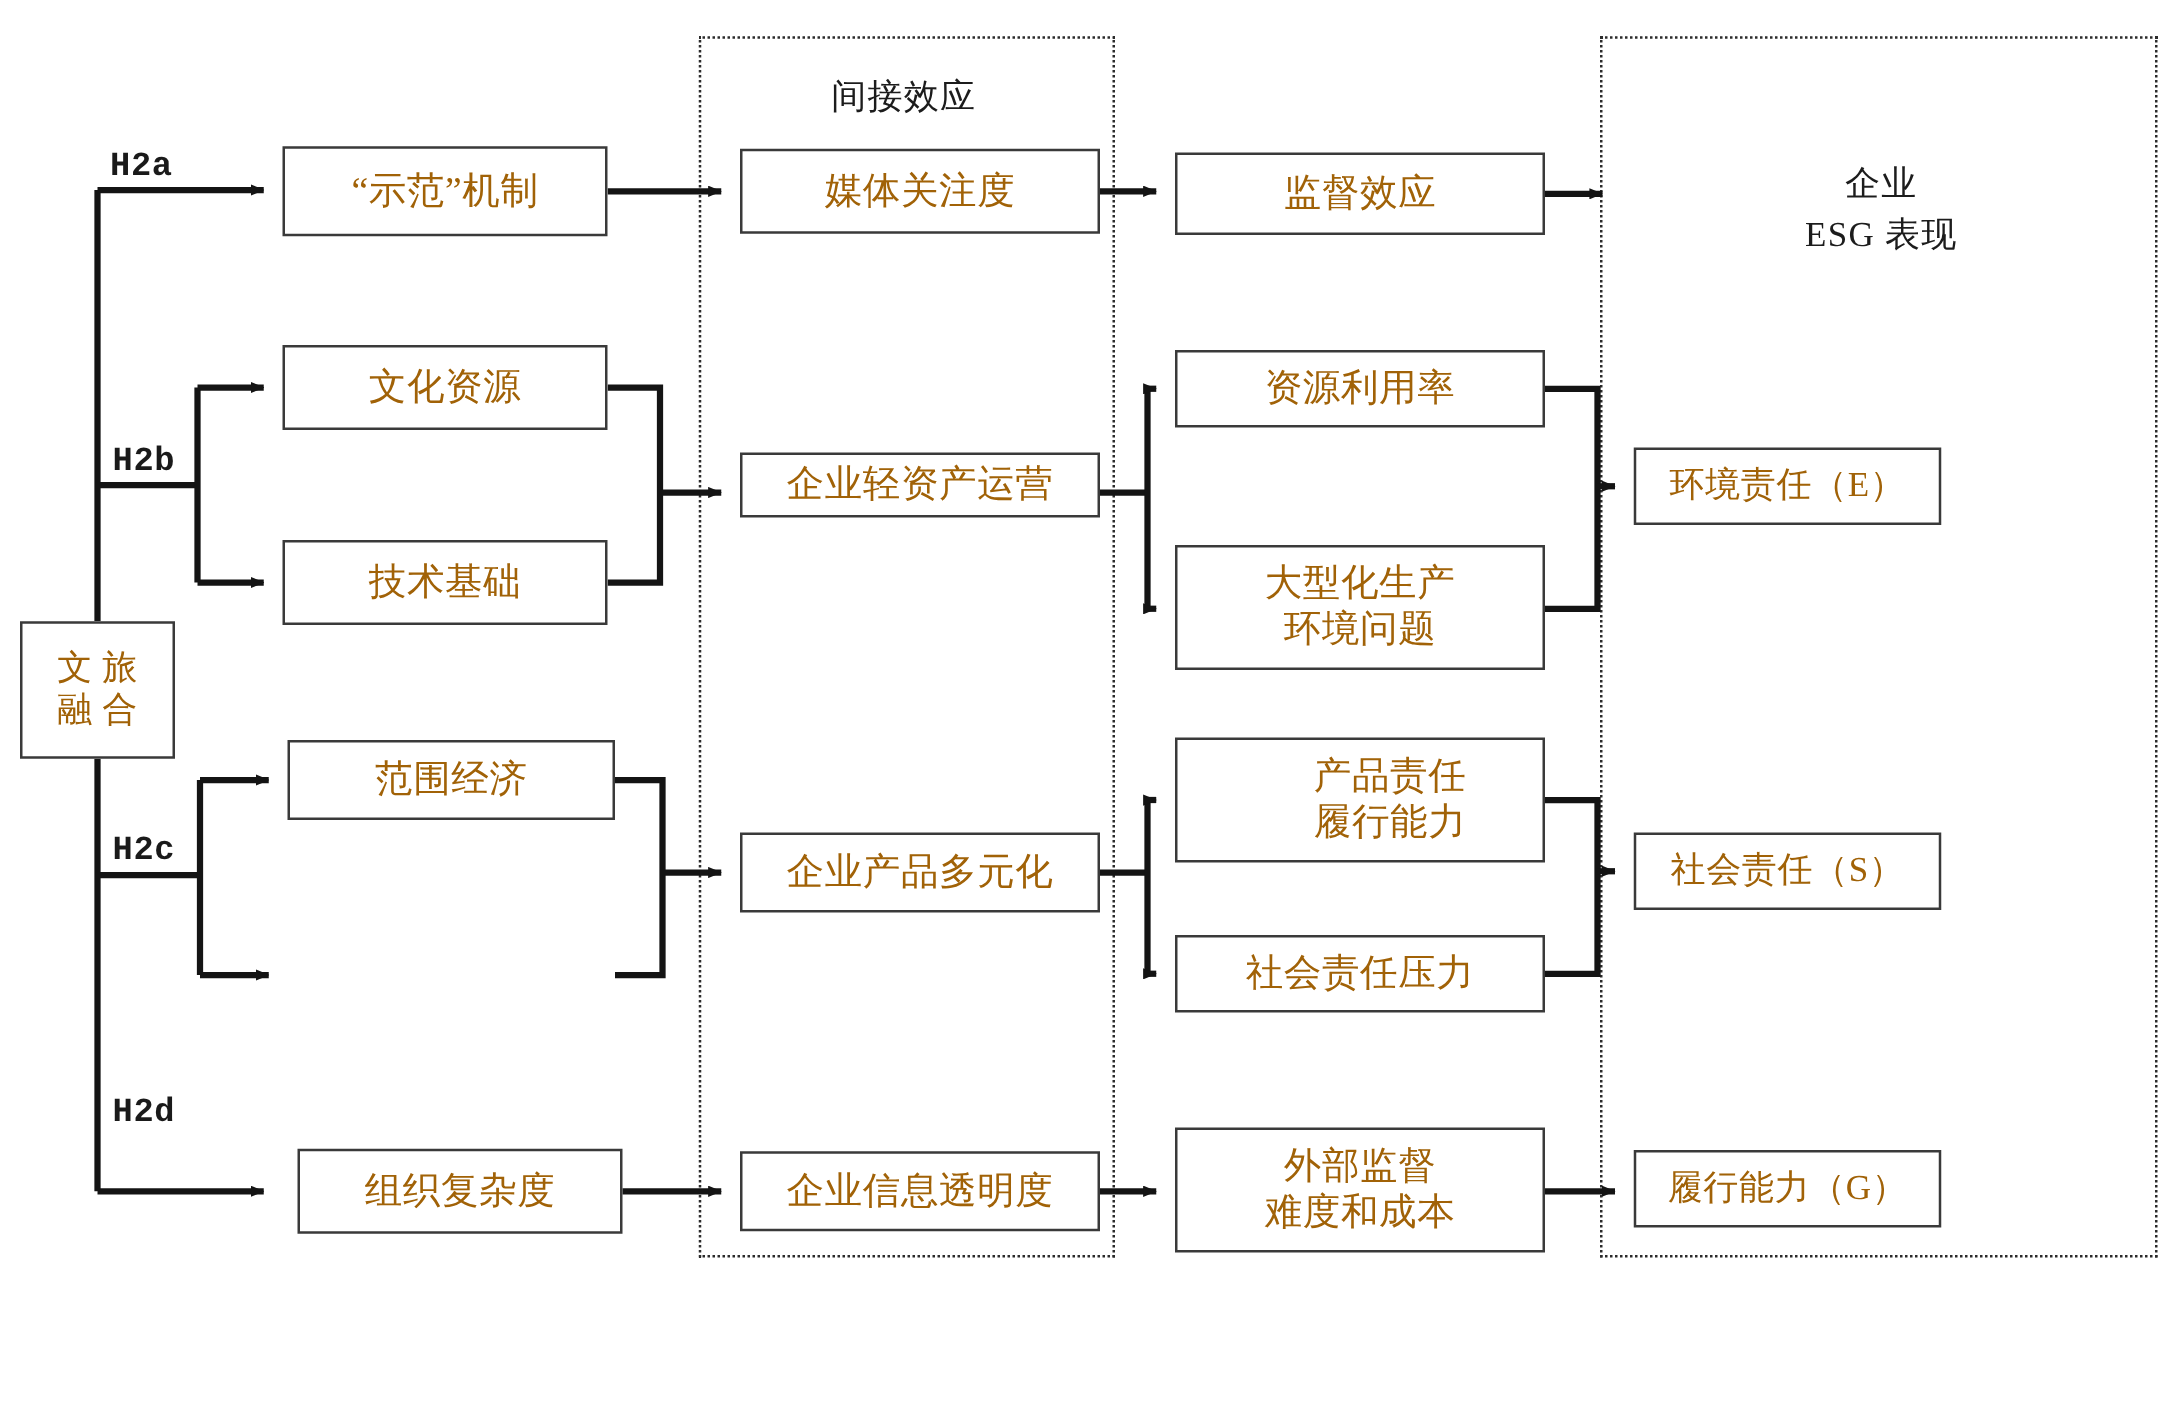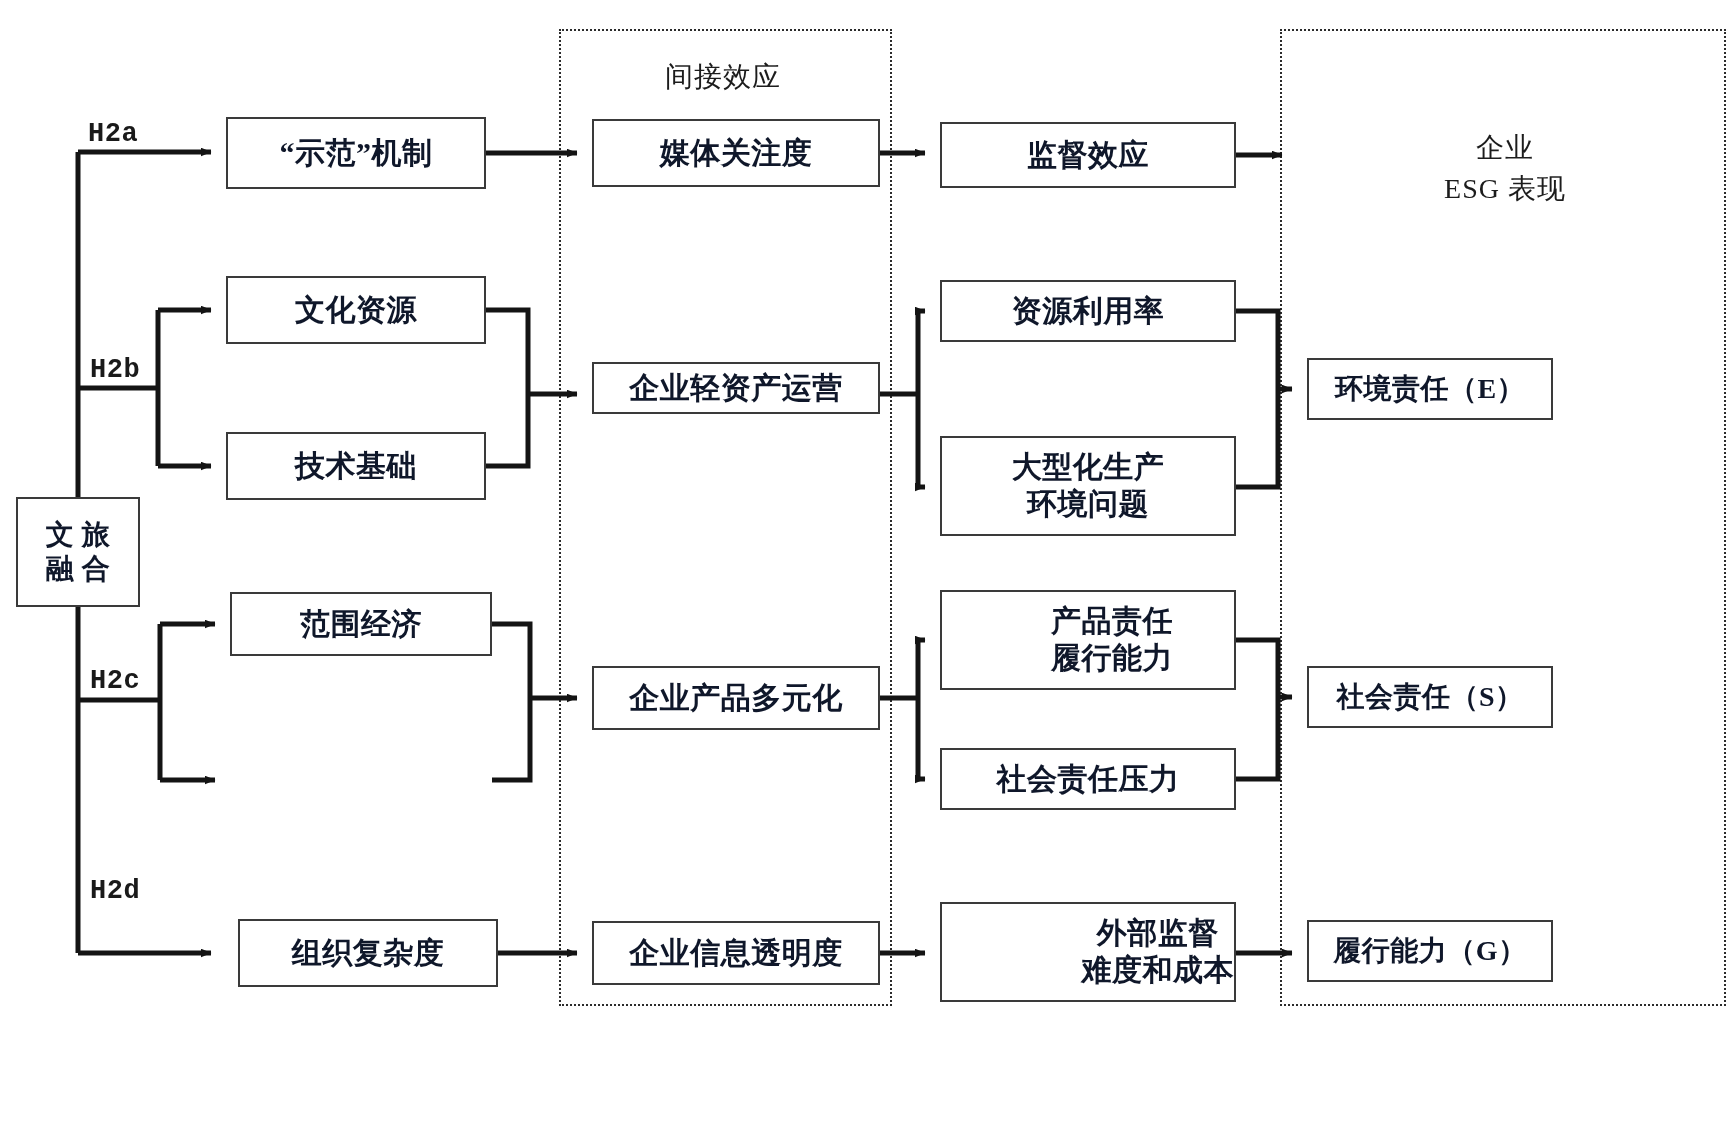--- a/index.html
+++ b/index.html
@@ -25,24 +25,24 @@
   }
   .node {
     position: absolute;
     box-sizing: border-box;
     border: 2px solid #3a3a3a;
     background: #ffffff;
     display: flex;
     align-items: center;
     justify-content: center;
     text-align: center;
-    color: #0f172a;
+    color: #a16207;
     line-height: 1.22;
     letter-spacing: 0.5px;
-    font-weight: 700;
+    font-weight: 400;
   }
   .node-text { display: block; white-space: pre-line; }
   .hlabel {
     position: absolute;
     color: #1a1a1a;
     font-weight: 700;
     font-size: 27px;
     letter-spacing: 0.5px;
     font-family: Liberation Mono, monospace;
     text-align: right;
@@ -192,21 +192,21 @@
     <span class="node-text">大型化生产
 环境问题</span>
   </div>
   <div class="node" style="left:940px; top:590px; width:296px; height:100px; font-size:30px;padding-left:48px;">
     <span class="node-text">产品责任
 履行能力</span>
   </div>
   <div class="node" style="left:940px; top:748px; width:296px; height:62px; font-size:30px;">
     <span class="node-text">社会责任压力</span>
   </div>
-  <div class="node" style="left:940px; top:902px; width:296px; height:100px; font-size:30px;justify-content:flex-end;">
+  <div class="node" style="left:940px; top:902px; width:296px; height:100px; font-size:30px;">
     <span class="node-text">外部监督
 难度和成本</span>
   </div>
 
   <div class="node" style="left:1307px; top:358px; width:246px; height:62px; font-size:28px;">
     <span class="node-text">环境责任（E）</span>
   </div>
   <div class="node" style="left:1307px; top:666px; width:246px; height:62px; font-size:28px;">
     <span class="node-text">社会责任（S）</span>
   </div>

